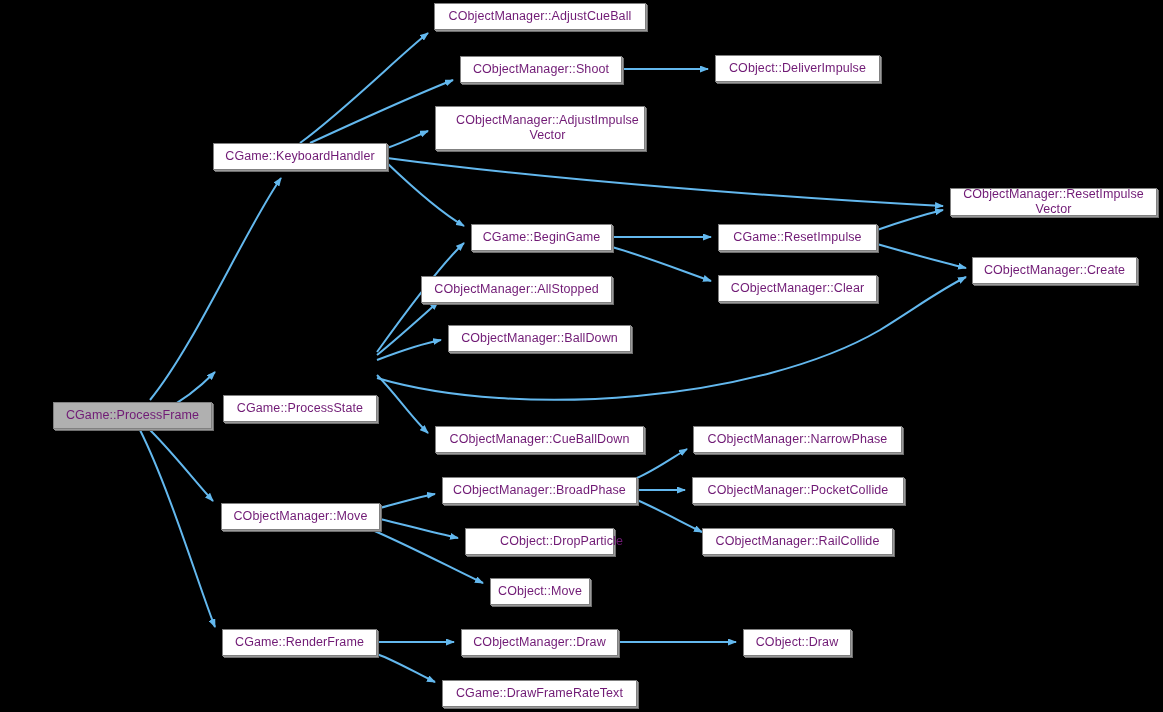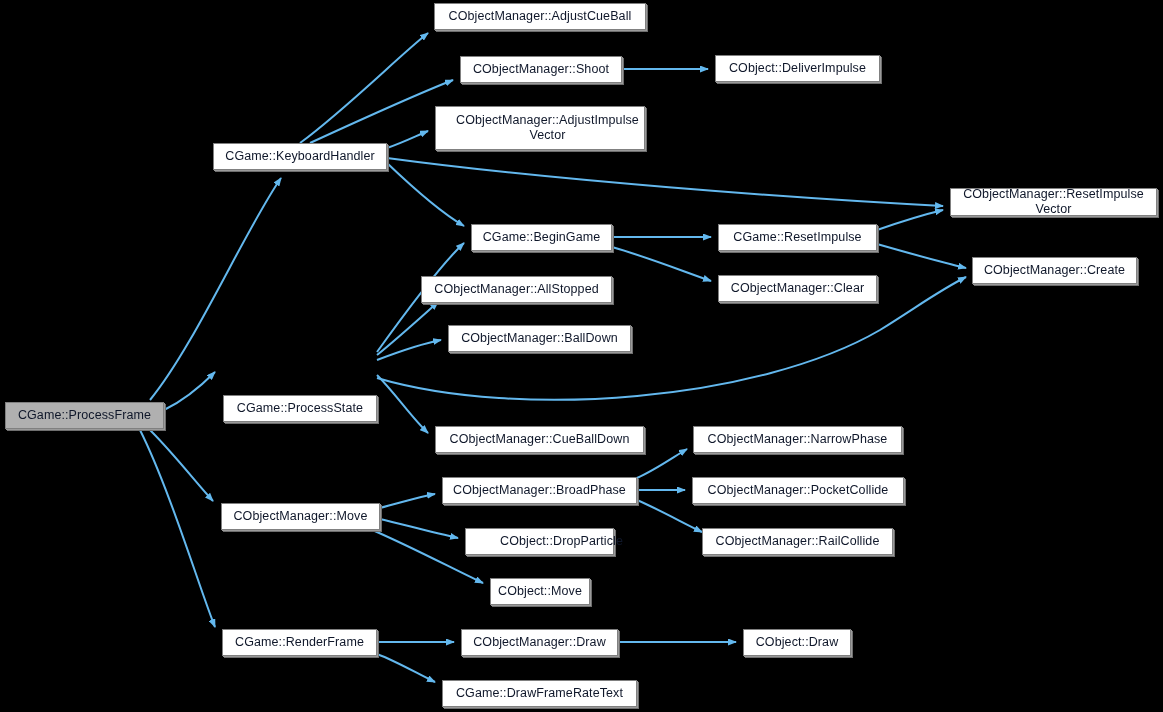--- a/index.html
+++ b/index.html
@@ -22,32 +22,33 @@
     width: 1163px;
     height: 712px;
     pointer-events: none;
   }
   .node {
     position: absolute;
     box-sizing: border-box;
     background: #ffffff;
     border: 1px solid #808080;
     box-shadow: 1px 1px 0 0 #9a9a9a, 2px 2px 0 0 #6e6e6e;
-    color: #0f172a;
+    color: #701a75;
     font-size: 12.5px;
     line-height: 15px;
     display: flex;
     align-items: center;
     justify-content: center;
     text-align: center;
     white-space: pre-line;
     letter-spacing: 0.1px;
   }
   .node.root {
     background: #b0b0b0;
+    margin-left: 48px;
   }
 </style>
 </head>
 <body>
 
 <div id="canvas">
   <svg class="edges" viewBox="0 0 1163 712">
     <defs>
       <marker id="arrowhead" markerWidth="9" markerHeight="7" refX="8" refY="3.5" orient="auto" markerUnits="userSpaceOnUse">
         <polygon points="0 0, 9 3.5, 0 7" fill="#63b8ee"></polygon>

